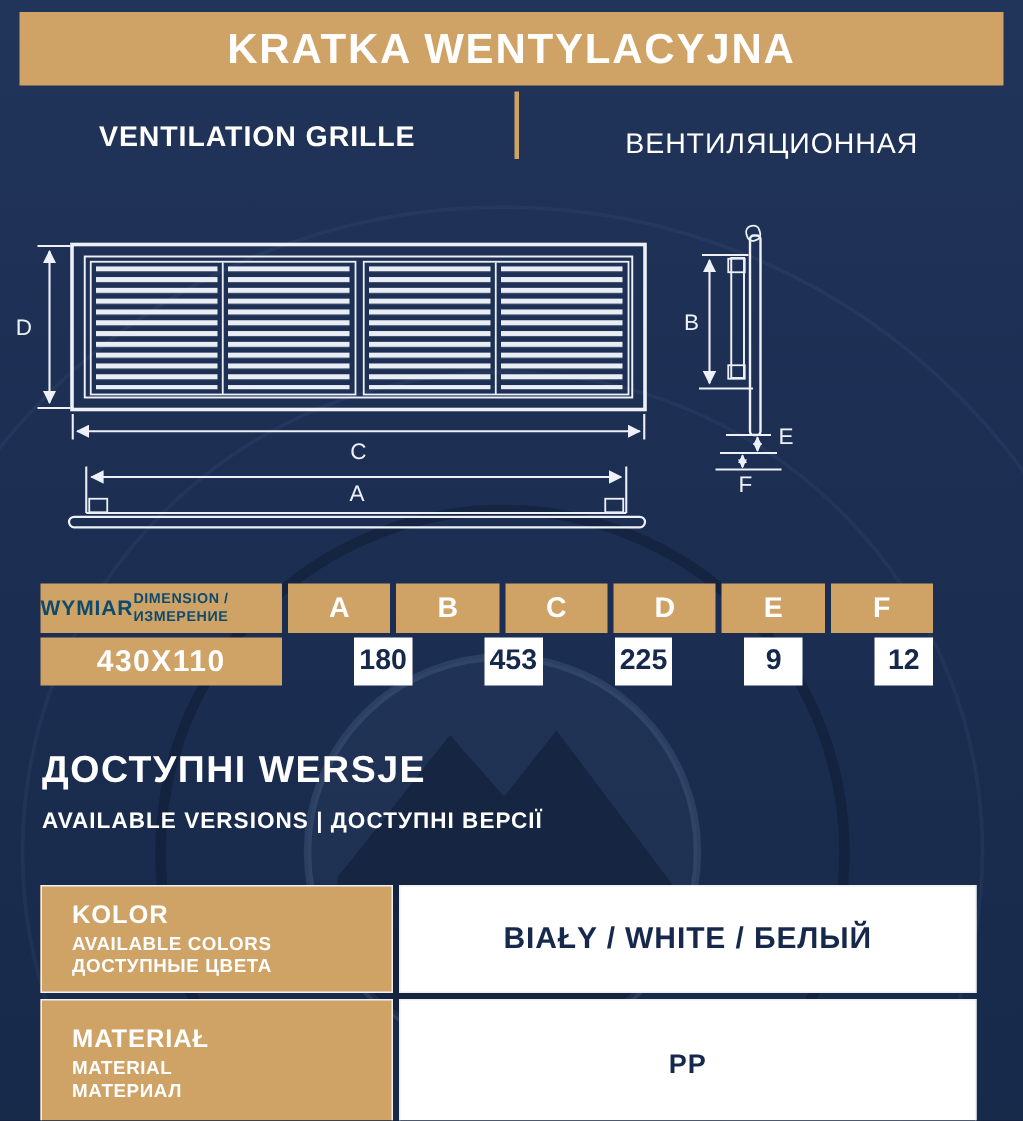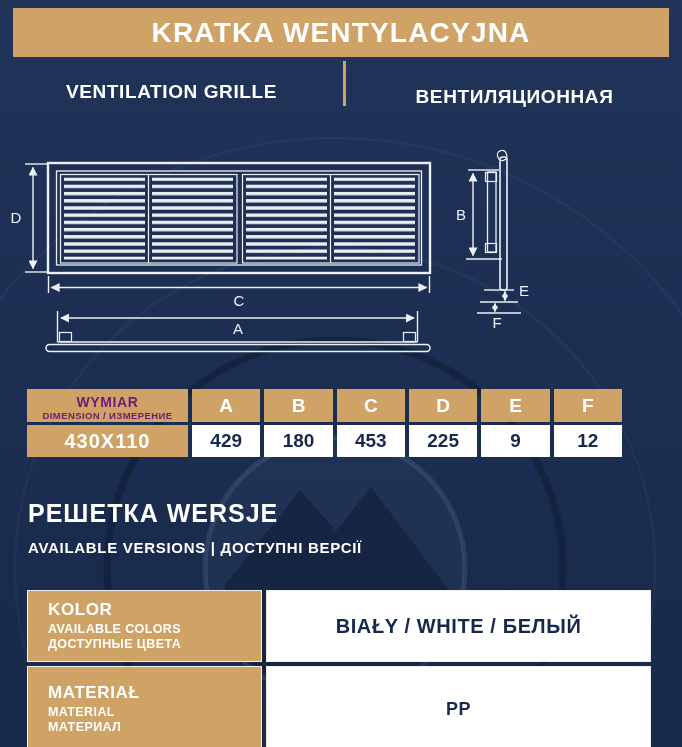--- a/index.html
+++ b/index.html
@@ -18,30 +18,30 @@
   .header-bar .title { color:#ffffff; font-size:28px; font-weight:bold; letter-spacing:1.2px; white-space:nowrap; }
 
   
   .sub-left {
     position:absolute; left:0; top:81px; width:343px; text-align:center;
     color:#ffffff; font-weight:bold; font-size:19px; letter-spacing:0.6px;
   }
   .sub-divider { position:absolute; left:343px; top:61px; width:3px; height:45px; background:#cfa266; }
   .sub-right {
     position:absolute; left:347px; top:81px; width:335px; text-align:center;
-    color:#ffffff; font-weight:bold; font-size:19px; line-height:31px; letter-spacing:0.6px;
+    color:#ffffff; font-weight:normal; font-size:19px; line-height:31px; letter-spacing:0.6px;
   }
 
   
   .dim-table { position:absolute; left:27px; top:389px; width:595px; }
   .dt-row { display:flex; gap:4px; }
-  .dt-row.dt-body { margin-top:3px; }
+  .dt-row.dt-body { margin-top:3px;gap:48px; }
   .dt-label { flex:0 0 161px; display:flex; align-items:center; justify-content:center; }
   .dt-cell { flex:1; display:flex; align-items:center; justify-content:center; }
-  .dt-head .dt-label { background:#cfa266; height:33px; flex-direction:column; color:#701a75;justify-content:flex-end; }
+  .dt-head .dt-label { background:#cfa266; height:33px; flex-direction:row; color:#0c4a6e; }
   .dt-head .dt-cell { background:#cfa266; height:33px; color:#ffffff; }
   .wymiar-title { font-size:14px; font-weight:bold; letter-spacing:0.6px; line-height:15px; }
   .wymiar-sub { font-size:9.5px; font-weight:bold; letter-spacing:0.4px; line-height:12px; }
   .col-letter { font-size:19px; font-weight:bold; }
   .dt-body .dt-label { background:#cfa266; height:32px; color:#ffffff; font-size:20px; font-weight:bold; letter-spacing:1px; }
   .dt-body .dt-cell { background:#ffffff; height:32px; color:#16294d; font-size:19px; font-weight:bold; }
 
   
   .versions-heading {
     position:absolute; left:28px; top:499px; color:#ffffff;
@@ -193,30 +193,29 @@
         </div>
       <div class="dt-cell">
           <span class="col-letter">E</span>
         </div>
       <div class="dt-cell">
           <span class="col-letter">F</span>
         </div>
     </div>
     <div class="dt-row dt-body">
       <div class="dt-label">430X110</div>
-      <div class="dt-cell">429</div>
       <div class="dt-cell">180</div>
       <div class="dt-cell">453</div>
       <div class="dt-cell">225</div>
       <div class="dt-cell">9</div>
       <div class="dt-cell">12</div>
     </div>
   </div>
 
-  <div class="versions-heading">РЕШЕТКА WERSJE</div>
+  <div class="versions-heading">ДОСТУПНІ WERSJE</div>
   <div class="versions-sub">AVAILABLE VERSIONS | ДОСТУПНІ ВЕРСІЇ</div>
 
   <div class="spec-table">
     <div class="spec-row">
       <div class="spec-label">
         <div class="pl">KOLOR</div>
         <div class="sub">AVAILABLE COLORS</div>
         <div class="sub">ДОСТУПНЫЕ ЦВЕТА</div>
       </div>
       <div class="spec-value">BIAŁY / WHITE / БЕЛЫЙ</div>

